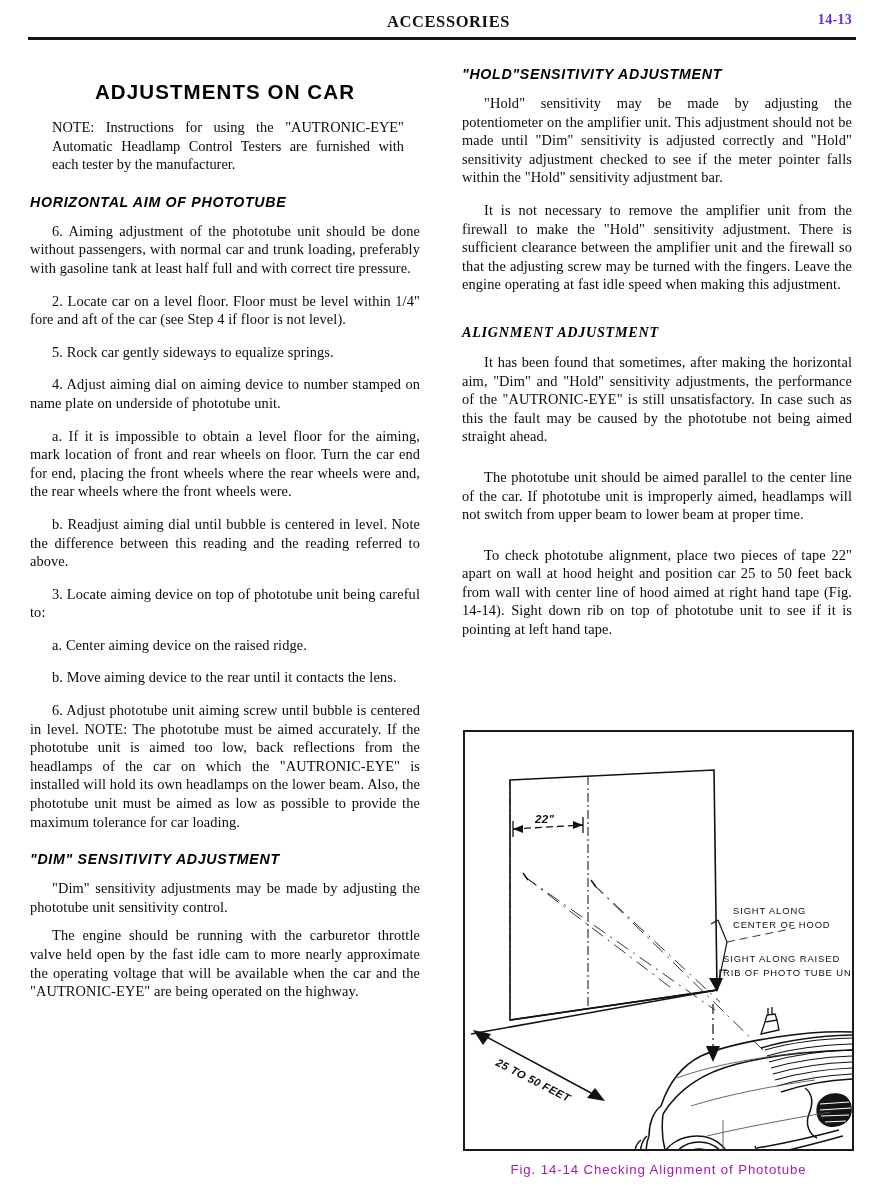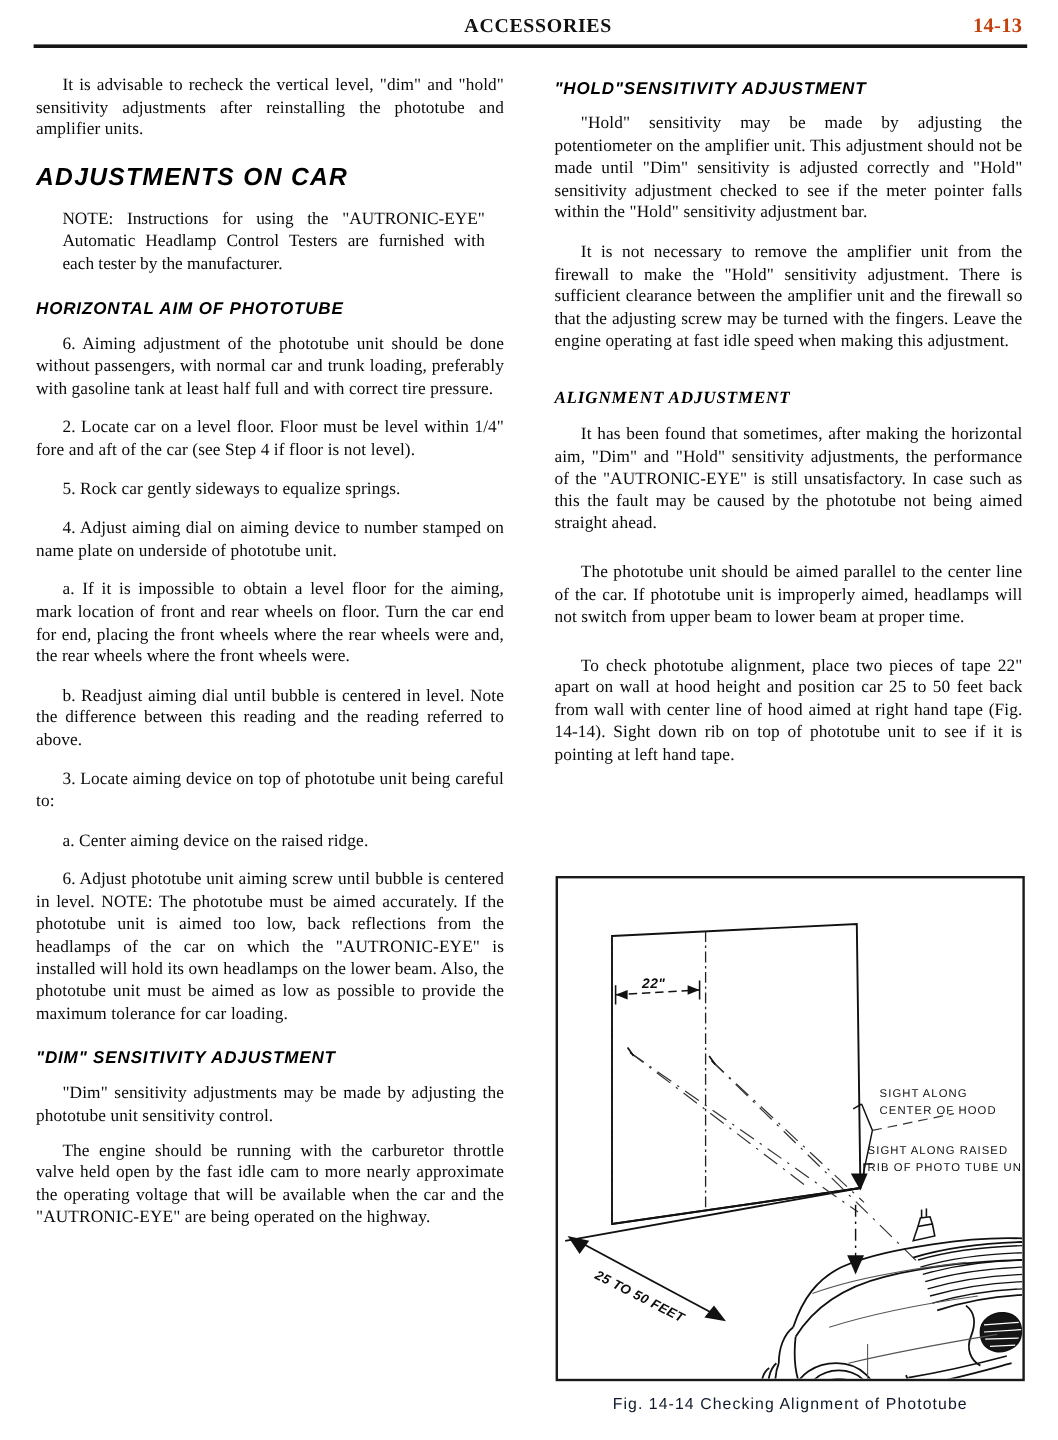--- a/index.html
+++ b/index.html
@@ -40,24 +40,24 @@
     font-size: 16.5px;
     letter-spacing: 0.6px;
     font-weight: 700;
     color: #111;
   }
   .header-folio {
     position: absolute;
     right: 0;
     top: 0;
     font-family: "Liberation Serif", serif;
-    font-size: 17px;
+    font-size: 14px;
     font-weight: 700;
     letter-spacing: 0.3px;
-    color: #c2410c;
+    color: #6d28d9;
   }
   .header-rule {
     position: absolute;
     top: 37px;
     left: 28px;
     width: 828px;
     height: 3px;
     background: #151515;
   }
 
@@ -89,27 +89,26 @@
     padding-left: 22px;
     font-family: "Liberation Serif", serif;
     font-size: 14.4px;
     line-height: 18.6px;
     text-align: justify;
     color: #0a0a0a;
   }
 
   h1.section-title {
     margin: 18px 0 14px 0;
-    text-align: left;
+    text-align: center;
     font-family: "Liberation Sans", sans-serif;
     font-size: 20.5px;
     font-weight: 700;
     letter-spacing: 1.1px;
     color: #000;
-    font-style: italic;
   }
 
   h2.sub-head {
     margin: 20px 0 12px 0;
     font-family: "Liberation Sans", sans-serif;
     font-style: italic;
     font-weight: 700;
     font-size: 14.2px;
     letter-spacing: 0.7px;
     color: #000;
@@ -138,21 +137,21 @@
   .figure-frame svg { display: block; }
   .figure-caption {
     position: absolute;
     left: 0;
     top: 432px;
     width: 391px;
     text-align: center;
     font-family: "Liberation Sans", sans-serif;
     font-size: 13.2px;
     letter-spacing: 0.9px;
-    color: #0f172a;
+    color: #a21caf;
   }
 
   .fig-label {
     font-family: "Liberation Sans", sans-serif;
     font-size: 9.4px;
     letter-spacing: 0.9px;
     fill: #0d0d0d;
   }
   .fig-dim {
     font-family: "Liberation Sans", sans-serif;
@@ -177,36 +176,36 @@
 <div class="page">
 
   <div class="header">
     <div class="header-title">ACCESSORIES</div>
     <div class="header-folio">14-13</div>
   </div>
   <div class="header-rule"></div>
 
   <div class="col col-left">
 
-    <p class="body">It is advisable to recheck the vertical level, "dim" and "hold" sensitivity adjustments after reinstalling the phototube and amplifier units.</p>
 
     <h1 class="section-title">ADJUSTMENTS ON CAR</h1>
 
     <div class="note-block">NOTE:  Instructions for using the "AUTRONIC-EYE" Automatic Headlamp Control Testers are furnished with each tester by the manufacturer.</div>
 
     <h2 class="sub-head">HORIZONTAL AIM OF PHOTOTUBE</h2>
 
     <p class="body">6. Aiming adjustment of the phototube unit should be done without passengers, with normal car and trunk loading, preferably with gasoline tank at least half full and with correct tire pressure.</p>
     <p class="body">2. Locate car on a level floor.  Floor must be level within 1/4" fore and aft of the car (see Step 4 if floor is not level).</p>
     <p class="body">5. Rock car gently sideways to equalize springs.</p>
     <p class="body">4. Adjust aiming dial on aiming device to number stamped on name plate on underside of phototube unit.</p>
     <p class="body">a. If it is impossible to obtain a level floor for the aiming, mark location of front and rear wheels on floor.    Turn the car end for end, placing the front wheels where the rear wheels were and, the rear wheels where the front wheels were.</p>
     <p class="body">b. Readjust aiming dial until bubble is centered in level.  Note the difference between this reading and the reading referred to above.</p>
     <p class="body">3. Locate aiming device on top of phototube unit being careful to:</p>
     <p class="body">a. Center aiming device on the raised ridge.</p>
+    <p class="body">b. Move aiming device to the rear until it contacts the lens.</p>
     <p class="body">6. Adjust phototube unit aiming screw until bubble is centered in level. NOTE:  The phototube must be aimed accurately.   If the phototube unit is aimed too low, back reflections from the headlamps of the car on which the "AUTRONIC-EYE" is installed will hold its own headlamps on the lower beam. Also, the phototube unit must be aimed as low as possible to provide the maximum tolerance for car loading.</p>
 
     <h2 class="sub-head">"DIM" SENSITIVITY ADJUSTMENT</h2>
 
     <p class="body tight">"Dim" sensitivity adjustments may be made by adjusting the phototube unit sensitivity control.</p>
     <p class="body">The engine should be running with the carburetor throttle valve held open by the fast idle cam to more nearly approximate the operating voltage that will be available when the car and the "AUTRONIC-EYE" are being operated on the highway.</p>
   </div>
 
   <div class="col col-right">
 

